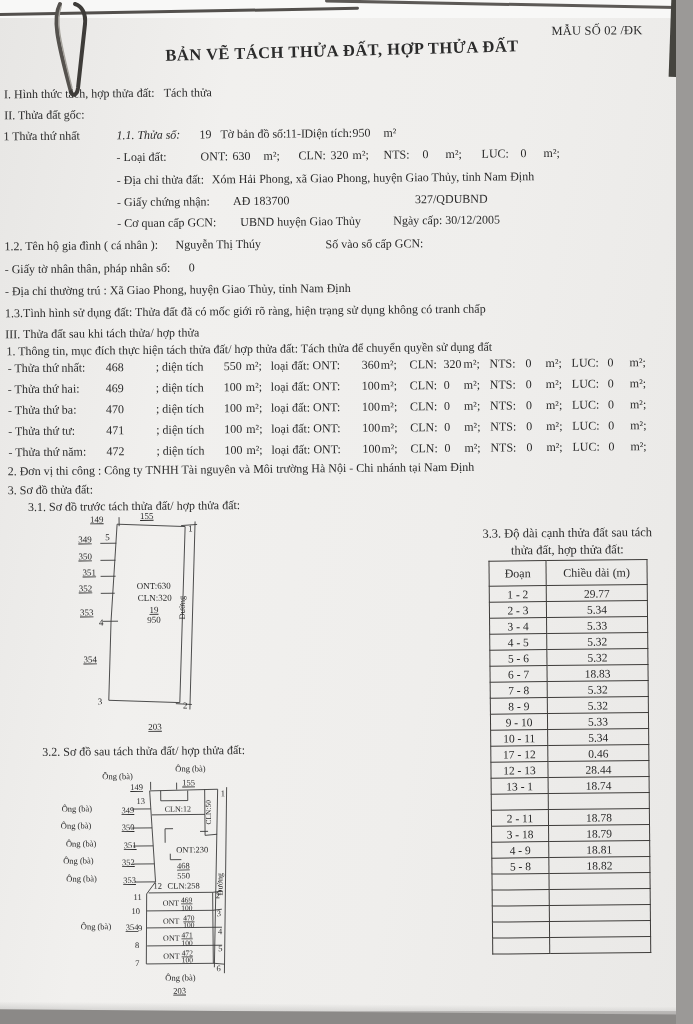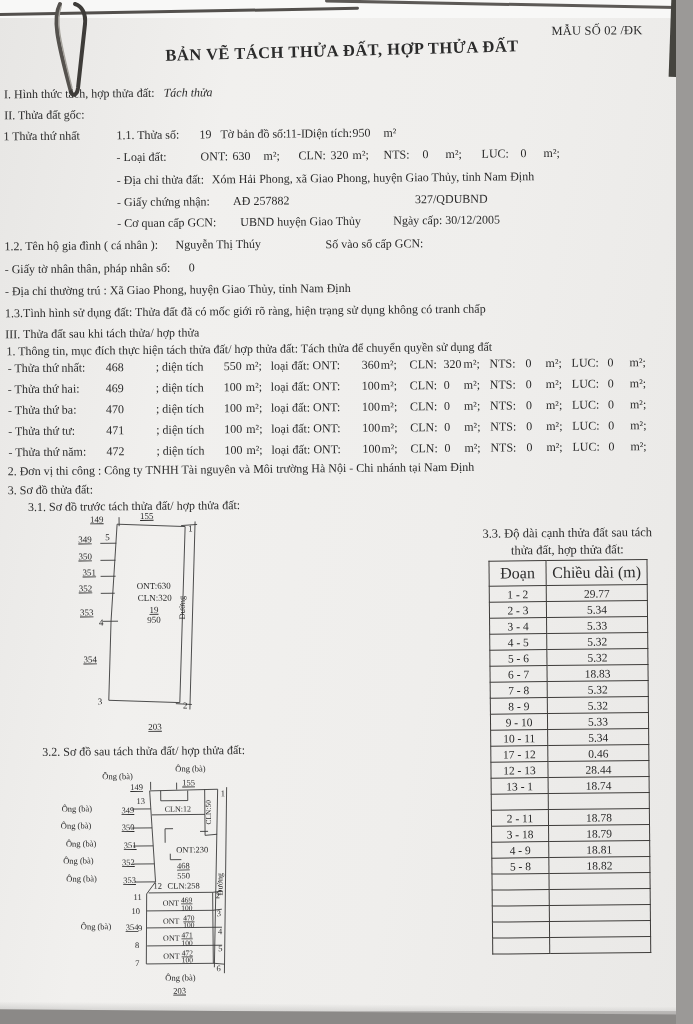--- a/index.html
+++ b/index.html
@@ -13,25 +13,25 @@
   .edge-right{position:absolute;top:-3px;right:-3px;width:9px;height:80px;background:#45443f;transform:rotate(2deg);}
   .botband{position:absolute;bottom:-3px;left:-8px;width:710px;height:15px;background:#8b8987;transform:rotate(0.45deg);}
   .botshade{position:absolute;bottom:11px;left:0;width:693px;height:9px;background:linear-gradient(rgba(0,0,0,0),rgba(0,0,0,0.12));transform:rotate(0.45deg);}
   .clip{position:absolute;left:46px;top:0;z-index:9;}
   .doc{position:absolute;left:0;top:0;width:693px;height:1024px;transform:rotate(-0.55deg);
     font-family:"Liberation Serif",serif;font-size:12px;color:#2b2b2b;}
   .line{position:absolute;white-space:nowrap;line-height:14px;}
   .ps{position:absolute;white-space:nowrap;}
   .formno{font-size:12.5px;letter-spacing:0.2px;}
   .title{width:693px;text-align:center;font-weight:bold;font-size:16.5px;letter-spacing:0.5px;transform:rotate(-1deg);}
-  .it{font-style:italic;margin-top:44px;}
+  .it{margin-top:44px;}
   .h33{width:250px;text-align:center;font-size:12.5px;}
   table.t33{position:absolute;left:488px;top:562px;border-collapse:collapse;font-family:"Liberation Serif",serif;font-size:11.5px;color:#2b2b2b;}
   table.t33 td{border:1px solid #3e3c3a;text-align:center;padding:0;height:15px;}
-  table.t33 tr.hdr td{height:24px;font-size:16px;}
+  table.t33 tr.hdr td{height:24px;font-size:12px;}
   table.t33 td.c1{width:56px;}
   table.t33 td.c2{width:100px;}
   svg.diag{position:absolute;}
   svg.diag text{font-family:"Liberation Serif",serif;fill:#2a2a2a;}
   .u{text-decoration:underline;}
 </style>
 </head>
 <body>
 
 <div class="scene">
@@ -54,21 +54,21 @@
 
     <div class="line" style="left:8px;top:84px;">
       <span>I. Hình thức tách, hợp thửa đất:</span>
       <span class="it" style="margin-left:6px;">Tách thửa</span>
     </div>
 
     <div class="line" style="left:8px;top:105px;">II. Thửa đất gốc:</div>
 
     <div class="line" style="left:0;top:126px;width:693px;">
       <span class="ps" style="left:7px;">1 Thửa thứ nhất</span>
-      <span class="ps" style="left:120px;">1.1. Thửa số:</span>
+      <span class="ps" style="left:120px;font-style:italic;">1.1. Thửa số:</span>
       <span class="ps" style="left:203px;">19</span>
       <span class="ps" style="left:224px;">Tờ bản đồ số:</span>
       <span class="ps" style="left:289px;">11-I</span>
       <span class="ps" style="left:308px;">Diện tích:</span>
       <span class="ps" style="left:356px;">950</span>
       <span class="ps" style="left:387px;">m²</span>
     </div>
 
     <div class="line" style="left:0;top:148px;width:693px;">
       <span class="ps" style="left:120px;">- Loại đất:</span>
@@ -86,21 +86,21 @@
       <span class="ps" style="left:547px;">m²;</span>
     </div>
 
     <div class="line" style="left:0;top:171px;width:693px;">
       <span class="ps" style="left:120px;">- Địa chỉ thửa đất:</span>
       <span class="ps" style="left:215px;">Xóm Hải Phong, xã Giao Phong, huyện Giao Thủy, tỉnh Nam Định</span>
     </div>
 
     <div class="line" style="left:0;top:193px;width:693px;">
       <span class="ps" style="left:120px;">- Giấy chứng nhận:</span>
-      <span class="ps" style="left:236px;">AĐ 257882</span>
+      <span class="ps" style="left:236px;">AĐ 183700</span>
       <span class="ps" style="left:328px;margin-top:44px;">Số vào sổ cấp GCN:</span>
       <span class="ps" style="left:418px;">327/QDUBND</span>
     </div>
 
     <div class="line" style="left:0;top:214px;width:693px;">
       <span class="ps" style="left:120px;">- Cơ quan cấp GCN:</span>
       <span class="ps" style="left:243px;">UBND huyện Giao Thủy</span>
       <span class="ps" style="left:396px;">Ngày cấp: 30/12/2005</span>
     </div>
 

